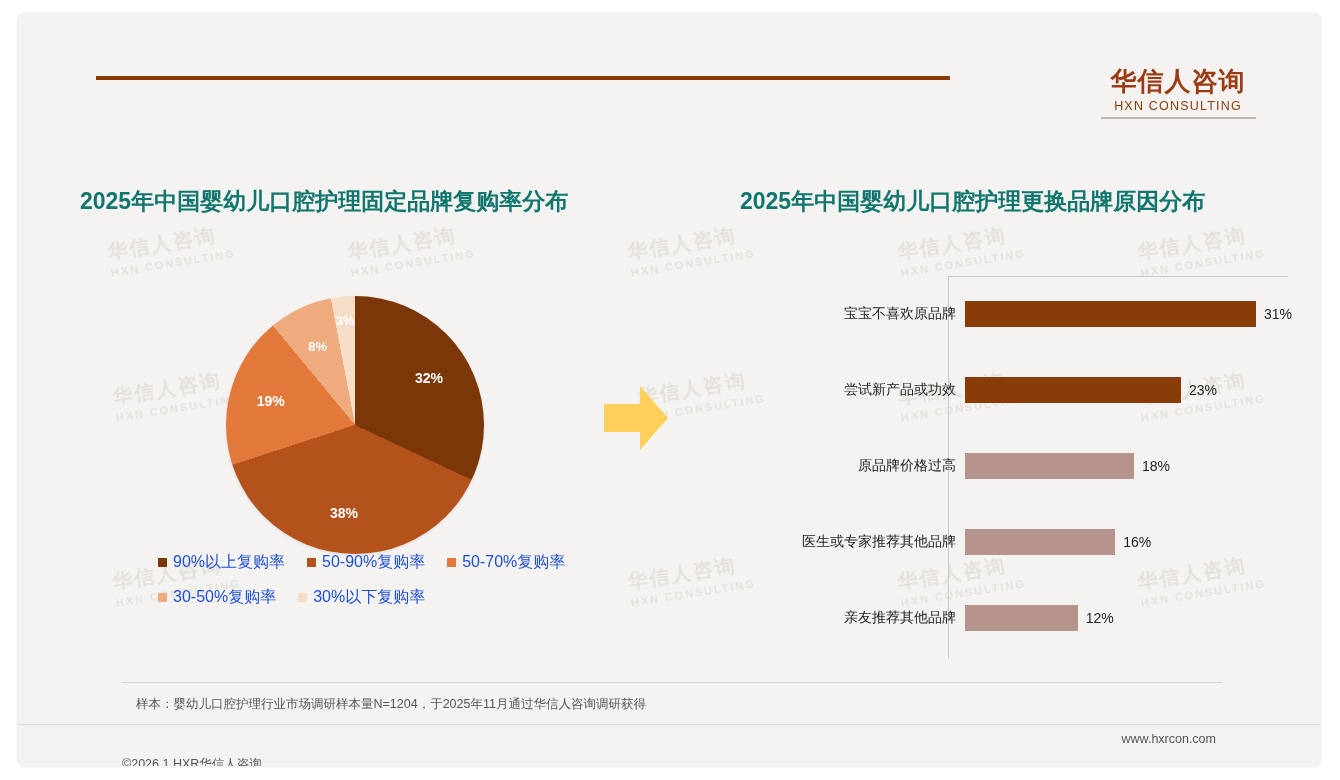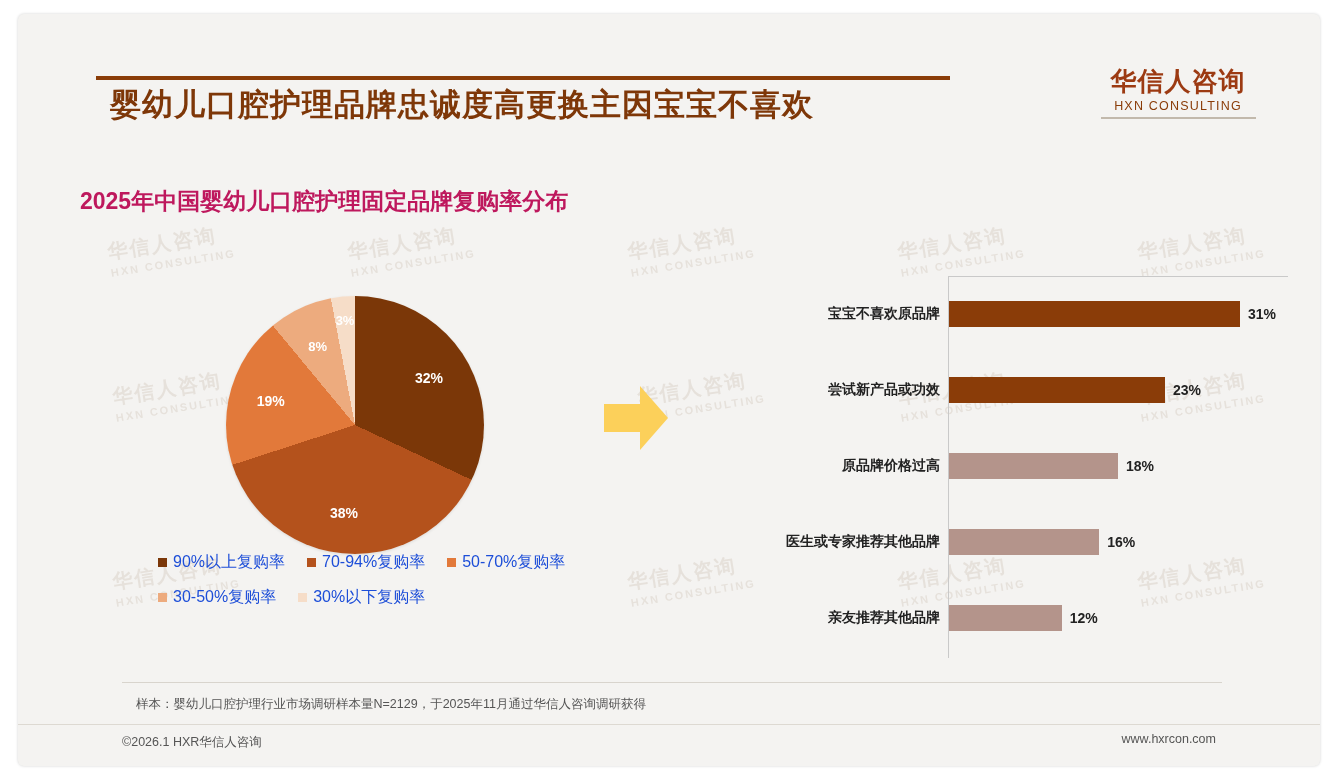--- a/index.html
+++ b/index.html
@@ -90,21 +90,21 @@
     user-select: none;
   }
   .wm .l1 { font-size: 20px; letter-spacing: 2px; }
   .wm .l2 { font-size: 11px; letter-spacing: 2px; margin-top: 1px; }
 
   
   .chart-title {
     position: absolute;
     font-size: 23px;
     font-weight: bold;
-    color: #be185d;
+    color: #0f766e;
     white-space: nowrap;
   }
   #pieTitle { left: 62px; top: 172px; }
   #barTitle { left: 722px; top: 172px; }
 
   
   .pie-wrap {
     position: absolute;
     left: 208px;
     top: 282px;
@@ -181,24 +181,23 @@
   .bar-top-rule {
     position: absolute;
     left: 160px;
     top: 0;
     width: 340px;
     height: 1px;
     background: #c9c9c9;
   }
   .bar-row {
     position: absolute;
-    left: 0;
+    left: 16px;
     height: 76px;
     width: 100%;
-    font-weight: bold;
   }
   .bar-cat {
     position: absolute;
     right: 348px;
     top: 50%;
     transform: translateY(-50%);
     font-size: 14px;
     color: #222;
     white-space: nowrap;
     text-align: right;
@@ -241,42 +240,41 @@
     position: absolute;
     left: 0;
     top: 710px;
     width: 100%;
     height: 1px;
     background: #ddd9d2;
   }
   .copyright {
     position: absolute;
     left: 104px;
-    top: 720px;
+    top: 742px;
     font-size: 12.5px;
     color: #555;
     white-space: nowrap;
   }
   .website {
     position: absolute;
     right: 104px;
     top: 718px;
     font-size: 12.5px;
     color: #555;
     white-space: nowrap;
   }
 </style>
 </head>
 <body>
 
 <div class="slide">
 
   <div class="header">
     <div class="title-accent"></div>
-    <div class="page-title">婴幼儿口腔护理品牌忠诚度高更换主因宝宝不喜欢</div>
     <div class="logo-box">
       <div class="logo-main">华信人咨询</div>
       <div class="logo-sub">HXN CONSULTING</div>
       <div class="logo-rule"></div>
     </div>
   </div>
 
   <div class="wm" style="left:90px;  top:215px;">
       <div class="l1">华信人咨询</div>
       <div class="l2">HXN CONSULTING</div>
@@ -326,41 +324,42 @@
   <div class="wm" style="left:880px; top:545px;">
       <div class="l1">华信人咨询</div>
       <div class="l2">HXN CONSULTING</div>
     </div>
   <div class="wm" style="left:1120px;top:545px;">
       <div class="l1">华信人咨询</div>
       <div class="l2">HXN CONSULTING</div>
     </div>
 
   <div class="chart-title" id="pieTitle">2025年中国婴幼儿口腔护理固定品牌复购率分布</div>
+  <div class="chart-title" id="barTitle">2025年中国婴幼儿口腔护理更换品牌原因分布</div>
 
   <div class="pie-wrap">
     <div class="pie" id="pieDisc" style="background: conic-gradient(rgb(123, 55, 8) 0deg, rgb(123, 55, 8) 115.2deg, rgb(180, 82, 28) 115.2deg, rgb(180, 82, 28) 252deg, rgb(226, 121, 58) 252deg, rgb(226, 121, 58) 320.4deg, rgb(237, 171, 126) 320.4deg, rgb(237, 171, 126) 349.2deg, rgb(246, 221, 200) 349.2deg, rgb(246, 221, 200) 360deg);"></div>
     <div id="pieLabels">
         <div class="pie-label" style="left: 203.064px; top: 81.9973px; text-align: right;">32%</div>
         <div class="pie-label" style="left: 118px; top: 216.547px; text-align: right;">38%</div>
         <div class="pie-label" style="left: 44.763px; top: 104.527px;">19%</div>
         <div class="pie-label" style="left: 91.6506px; top: 49.6286px; font-size: 13px;">8%</div>
         <div class="pie-label" style="left: 119.045px; top: 23.6895px; font-size: 13px;">3%</div>
       </div>
   </div>
 
   <div class="legend">
     <div class="legend-row" id="legendRow1">
         <div class="legend-item">
           <span class="legend-swatch" style="background: rgb(123, 55, 8);"></span>
           <span class="legend-text">90%以上复购率</span>
         </div>
         <div class="legend-item">
           <span class="legend-swatch" style="background: rgb(180, 82, 28);"></span>
-          <span class="legend-text">70-94%复购率</span>
+          <span class="legend-text">50-90%复购率</span>
         </div>
         <div class="legend-item">
           <span class="legend-swatch" style="background: rgb(226, 121, 58);"></span>
           <span class="legend-text">50-70%复购率</span>
         </div>
       </div>
     <div class="legend-row" id="legendRow2">
         <div class="legend-item">
           <span class="legend-swatch" style="background: rgb(237, 171, 126);"></span>
           <span class="legend-text">30-50%复购率</span>
@@ -405,19 +404,19 @@
         <div class="bar-row" style="top: 304px;">
           <div class="bar-cat">亲友推荐其他品牌</div>
           <div class="bar-fill" style="width: 112.667px; background: rgb(180, 148, 139);"></div>
           <div class="bar-val" style="left: 281.667px;">12%</div>
         </div>
       </div>
   </div>
 
   <div class="sample-rule"></div>
   <div class="sample-note">
-    <span>样本：</span><span>婴幼儿口腔护理行业市场调研样本量N=2129，于2025年11月通过华信人咨询调研获得</span>
+    <span>样本：</span><span>婴幼儿口腔护理行业市场调研样本量N=1204，于2025年11月通过华信人咨询调研获得</span>
   </div>
   <div class="footer-rule"></div>
   <div class="copyright">©2026.1 HXR华信人咨询</div>
   <div class="website">www.hxrcon.com</div>
 
 </div>
 
 </body></html>

